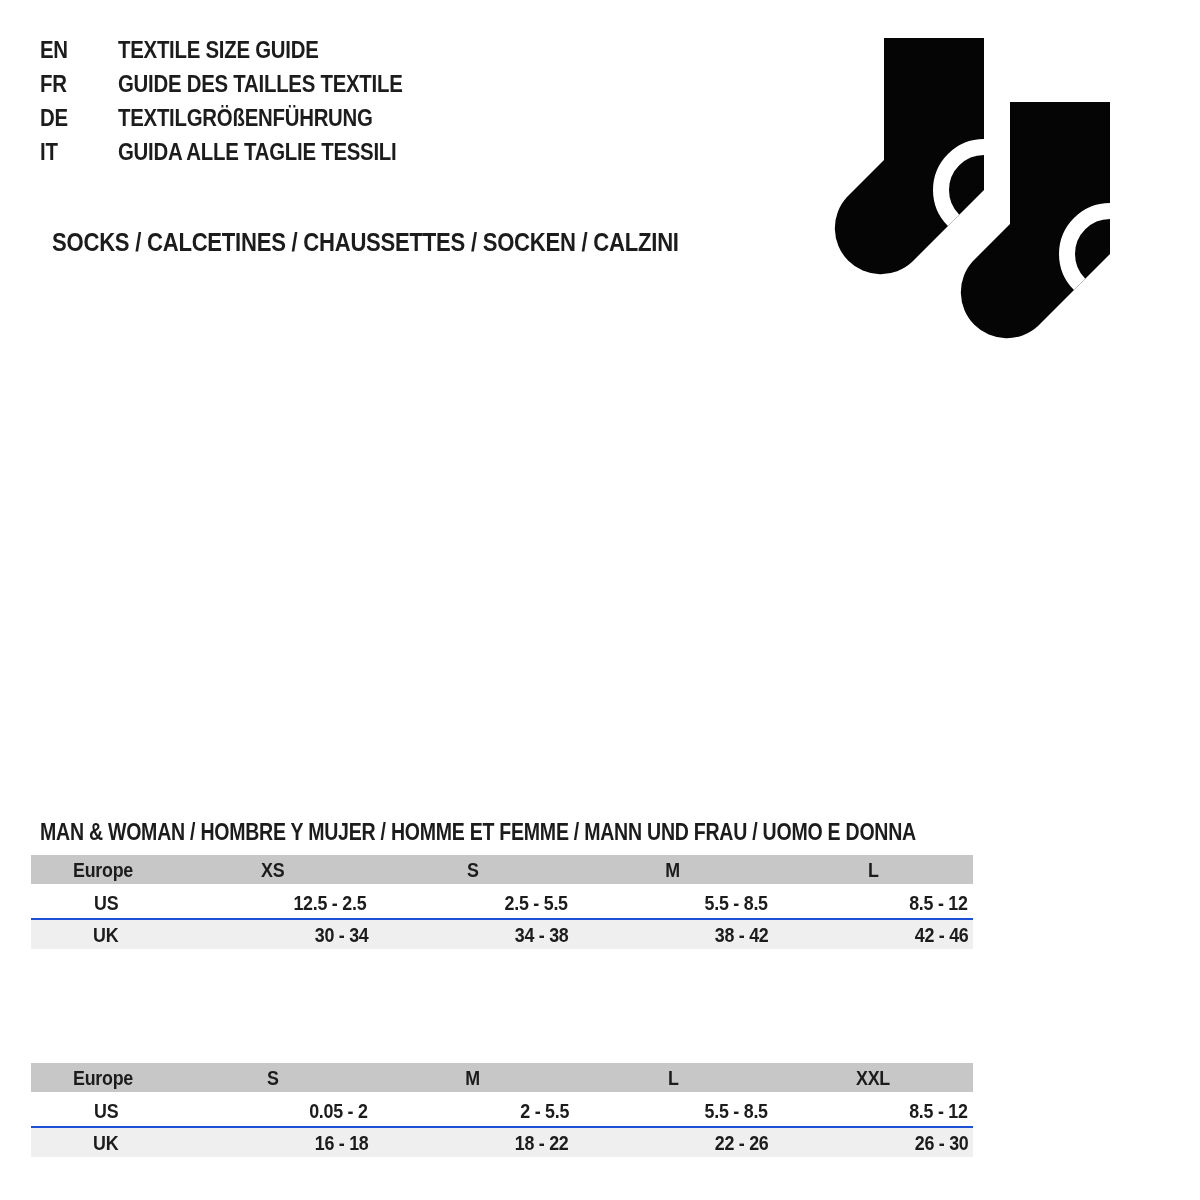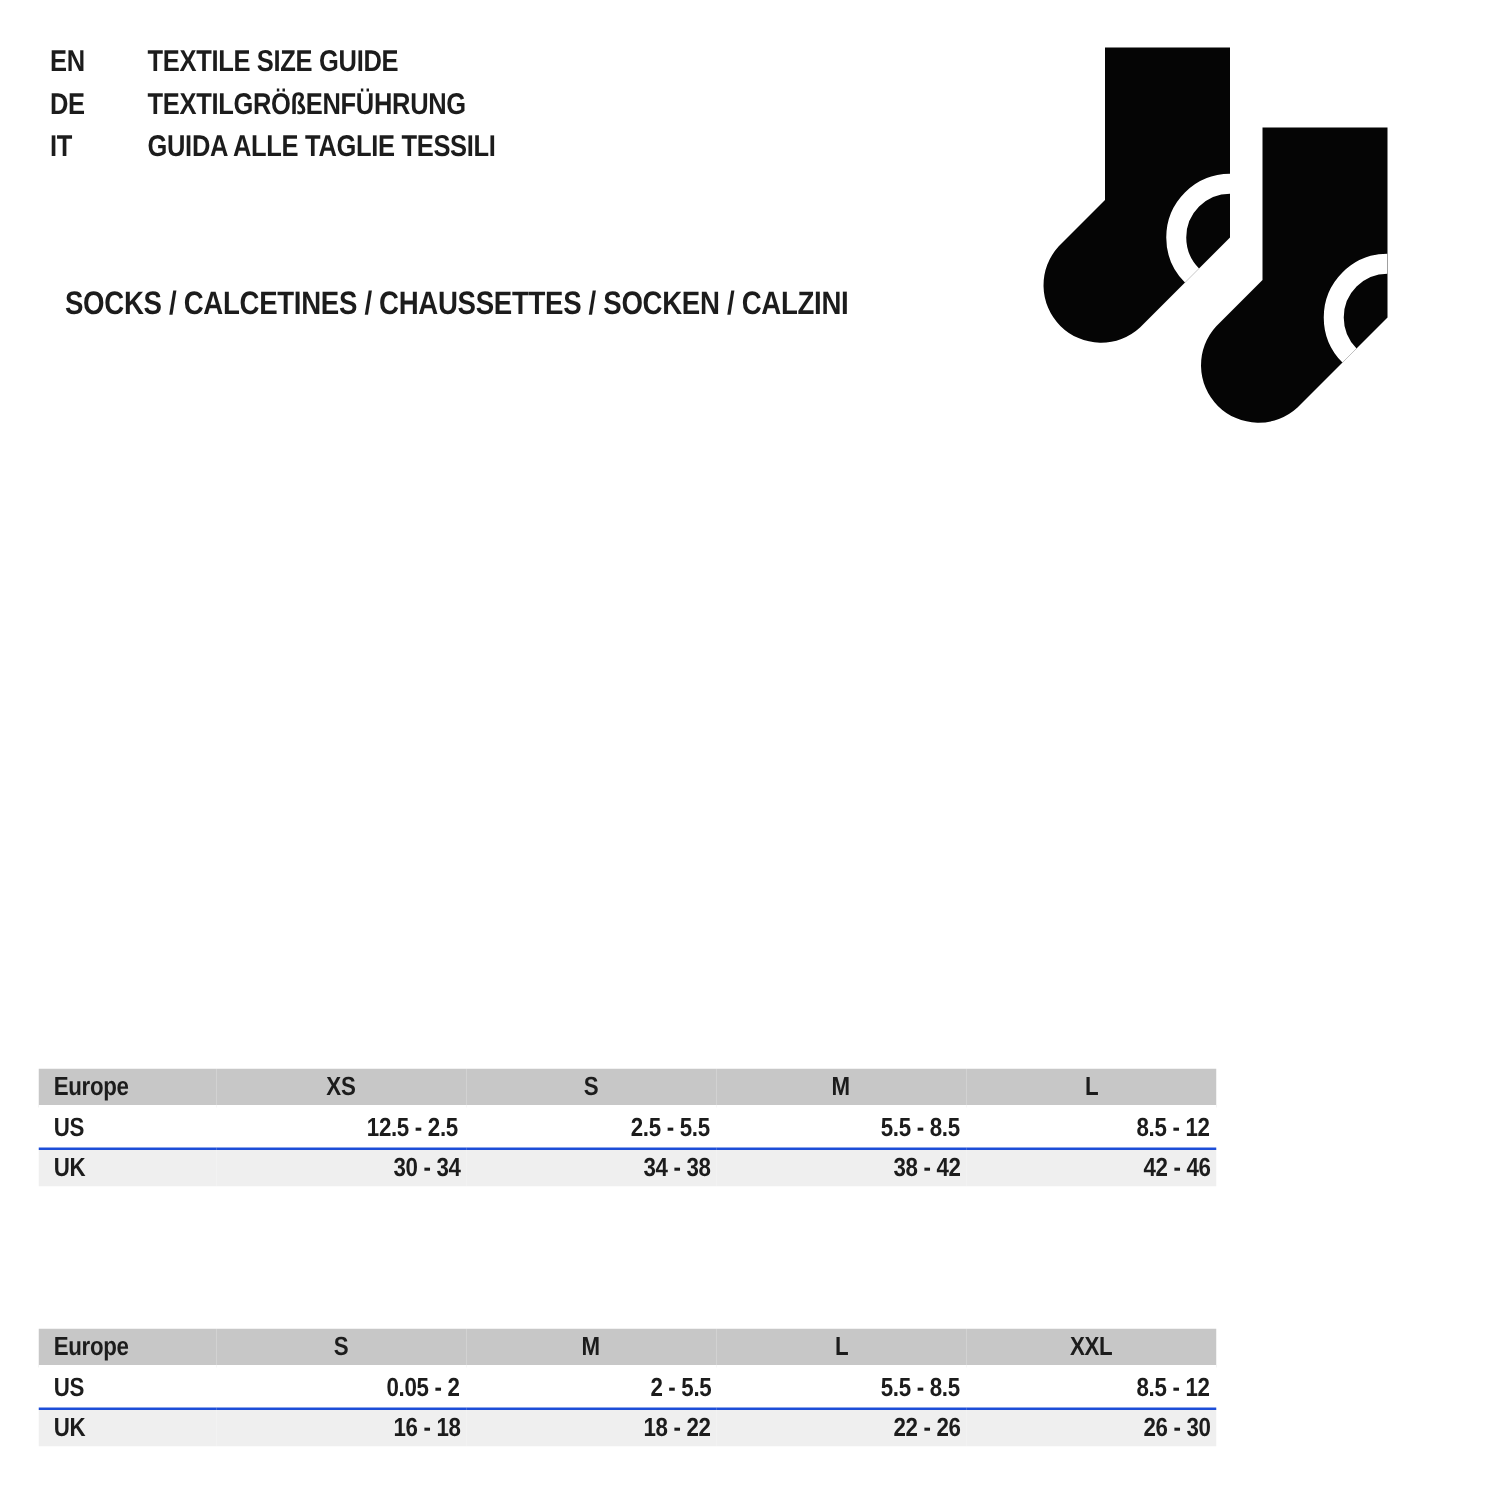--- a/index.html
+++ b/index.html
@@ -64,31 +64,35 @@
     background:var(--header-bg);
     height:29px;
     border-bottom:3px solid #ffffff;
   }
   .size-table td{height:31px;text-align:right;}
   .size-table tr.row-alt td{
     background:var(--alt-bg);
     height:29px;
     border-top:2px solid #1d4ed8;
   }
-  .size-table .cell-first{text-align:left;padding-left:12px;margin-top:46px;}
+  .size-table .cell-first{text-align:center;padding-left:12px;margin-top:46px;}
 </style>
 </head>
 <body>
 
 <div class="canvas">
 
   <section class="lang-block">
     <div class="lang-row">
       <span class="code"><span class="cond">EN</span></span>
       <span class="cond">TEXTILE SIZE GUIDE</span>
+    </div>
+    <div class="lang-row">
+      <span class="code"><span class="cond">FR</span></span>
+      <span class="cond">GUIDE DES TAILLES TEXTILE</span>
     </div>
     <div class="lang-row">
       <span class="code"><span class="cond">DE</span></span>
       <span class="cond">TEXTILGRÖßENFÜHRUNG</span>
     </div>
     <div class="lang-row">
       <span class="code"><span class="cond">IT</span></span>
       <span class="cond">GUIDA ALLE TAGLIE TESSILI</span>
     </div>
   </section>
@@ -107,20 +111,23 @@
     <g transform="translate(16,6)">
       <use href="#sock" class="sock-fill"></use>
       <circle class="sock-heel" cx="150" cy="152" r="43" clip-path="url(#sockclip)"></circle>
     </g>
     <g transform="translate(142,70)">
       <use href="#sock" class="sock-fill"></use>
       <circle class="sock-heel" cx="150" cy="152" r="43" clip-path="url(#sockclip)"></circle>
     </g>
   </svg>
 
+  <div class="table-title title-1">
+    <span class="cond">MAN &amp; WOMAN / HOMBRE Y MUJER / HOMME ET FEMME / MANN UND FRAU / UOMO E DONNA</span>
+  </div>
   <table class="size-table table-1">
     <colgroup>
       <col class="c-first">
         <col class="c-size">
         <col class="c-size">
         <col class="c-size">
         <col class="c-size">
     </colgroup>
     <thead>
       <tr>

